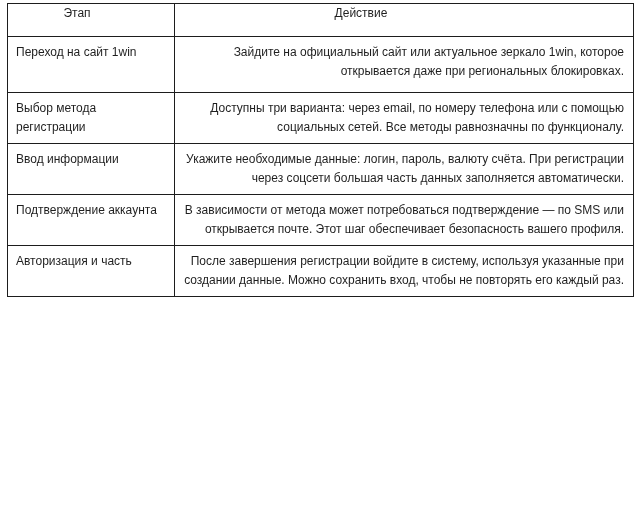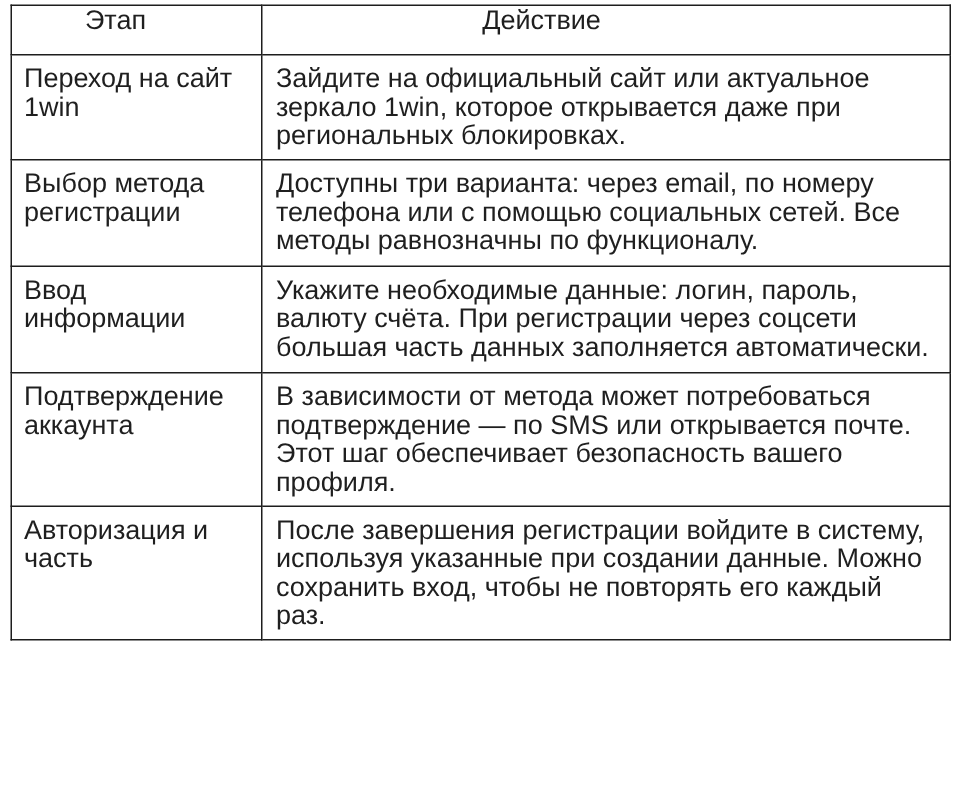--- a/index.html
+++ b/index.html
@@ -21,42 +21,42 @@
   }
   table.steps{
     border-collapse:collapse;
     table-layout:fixed;
     width:626px;
     background:var(--bg-color);
   }
   table.steps th,
   table.steps td{
     border:1px solid var(--border-color);
-    font-size:18px;
+    font-size:12px;
     line-height:19px;
     vertical-align:top;
     overflow:hidden;
   }
   col.col-stage{width:167px;}
   col.col-action{width:459px;}
   thead th{
     height:33px;
     font-weight:normal;
     text-align:center;
     vertical-align:middle;
     padding:0;
   }
   thead th.h-stage{padding-right:28px;}
   thead th.h-action{padding-right:86px;}
   tbody td{
     padding:6px 9px 6px 8px;
   }
-  tbody td.action-cell{padding-left:9px;}
+  tbody td.action-cell{padding-left:9px;text-align:right;}
   tr.row-short td{height:56px;}
-  tr.row-tall td{height:71px;}
+  tr.row-tall td{height:51px;}
 </style>
 </head>
 <body>
 
 <div class="table-wrap">
   <table class="steps">
     <colgroup>
       <col class="col-stage">
       <col class="col-action">
     </colgroup>

